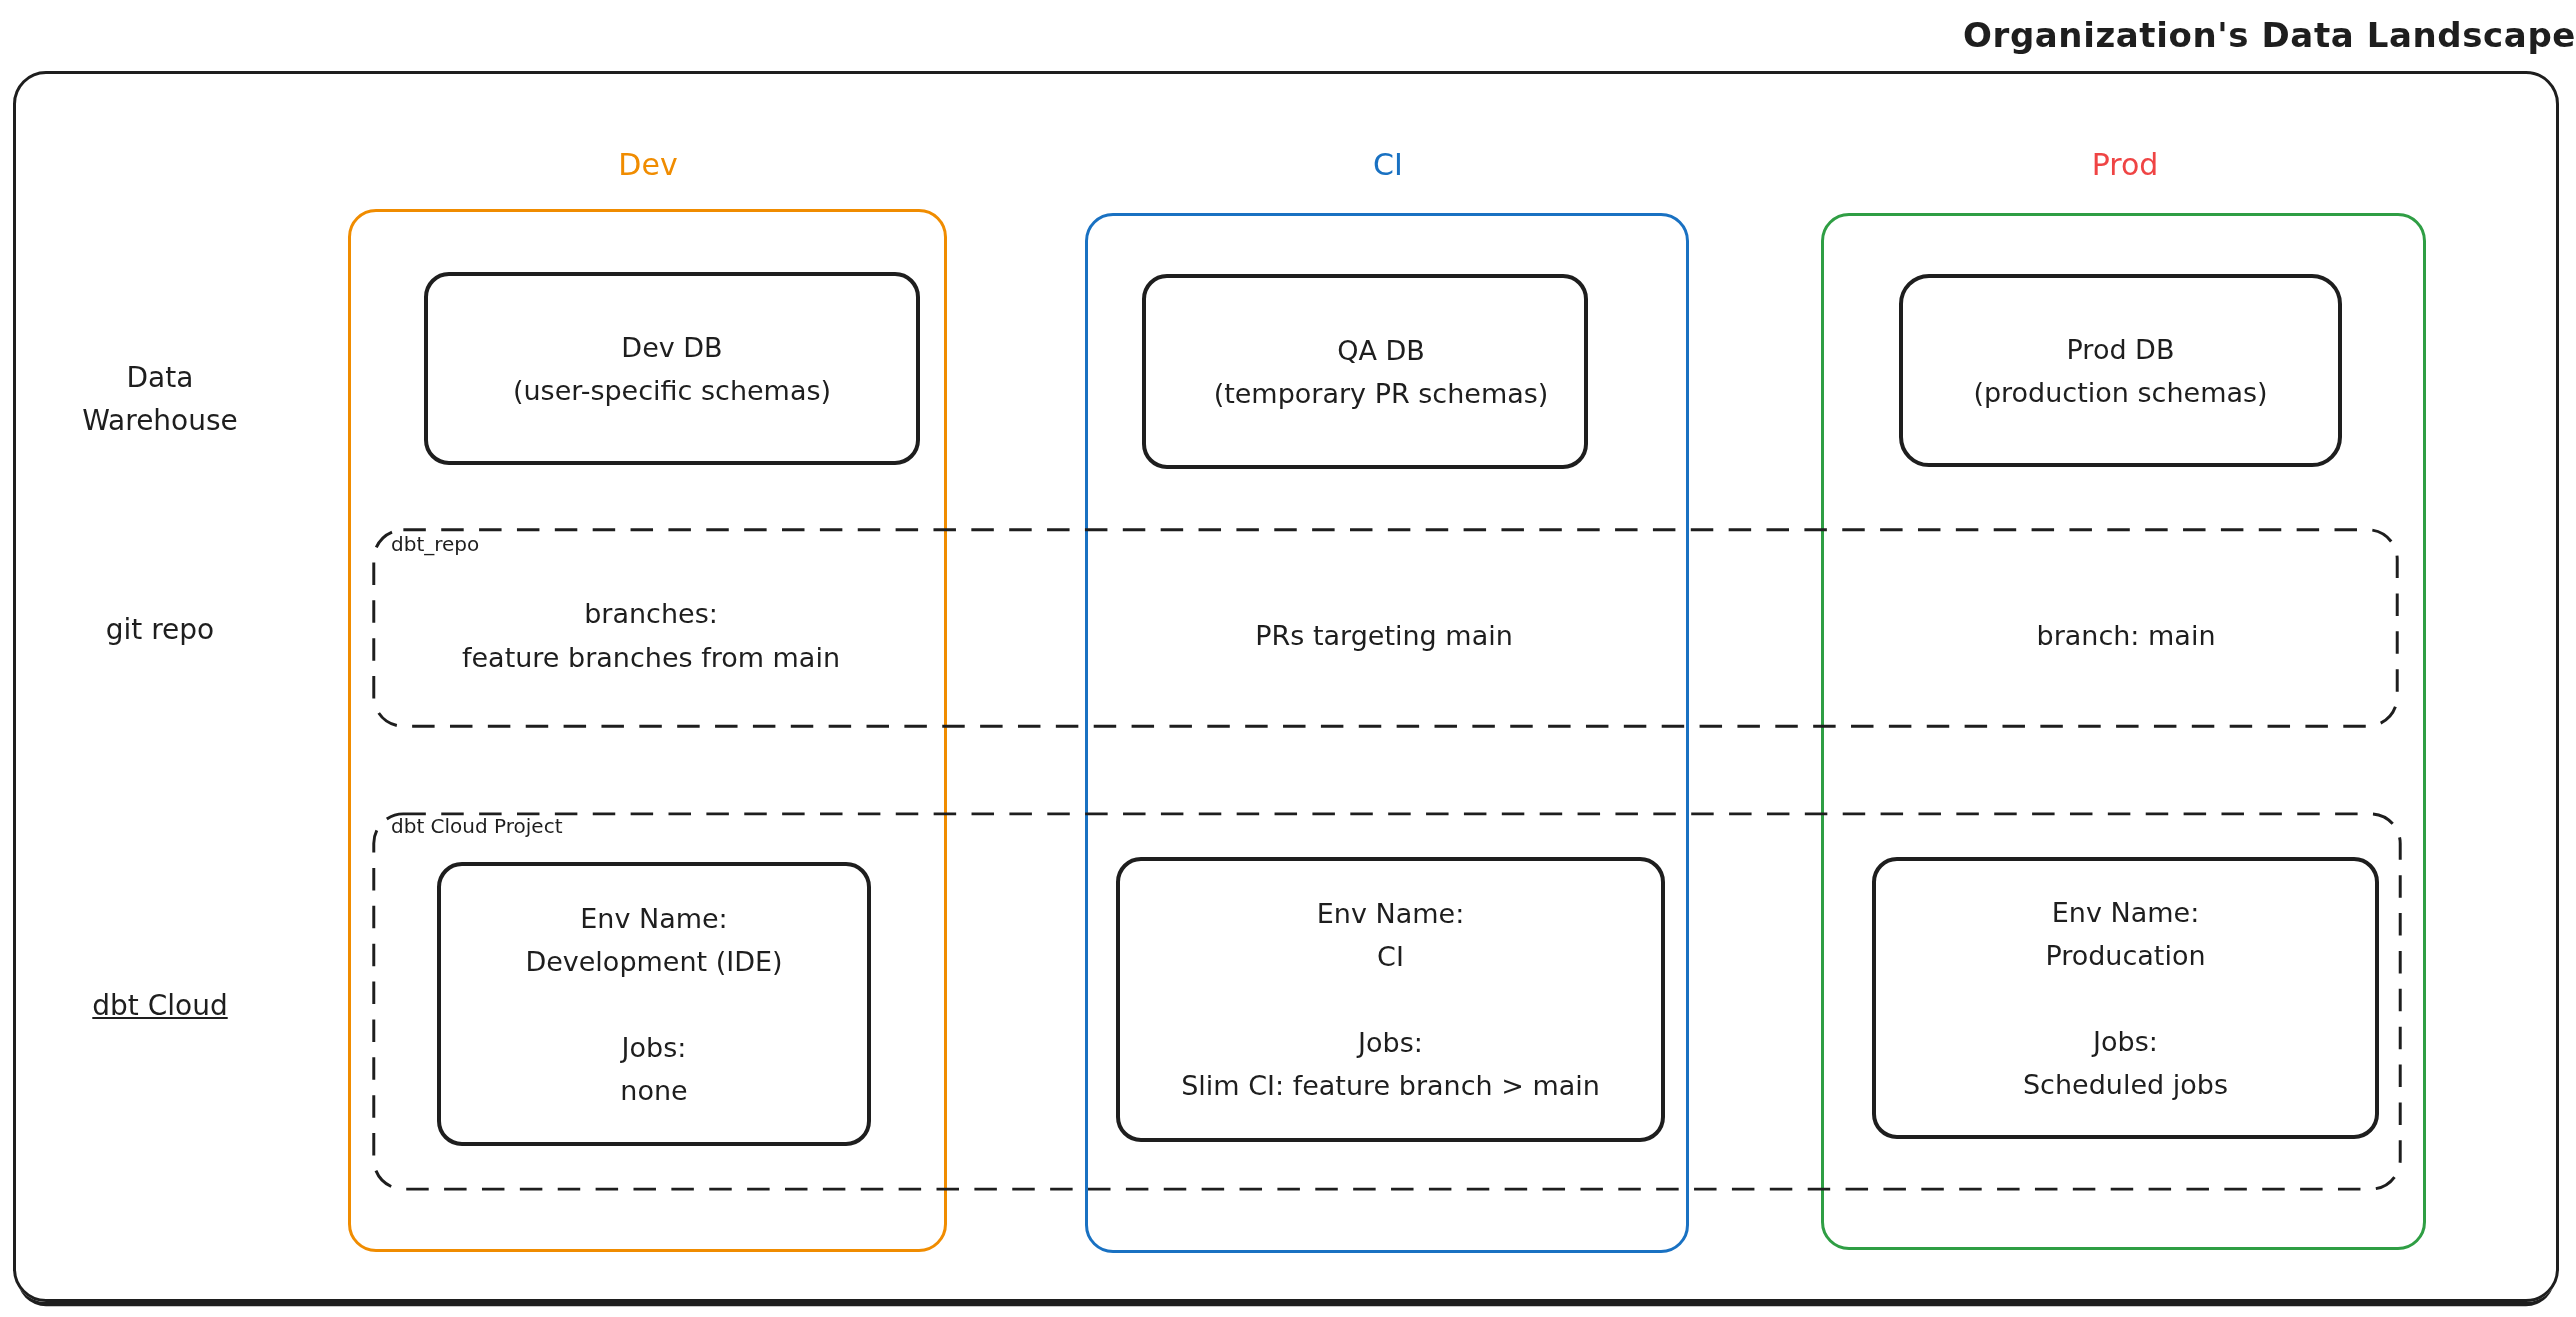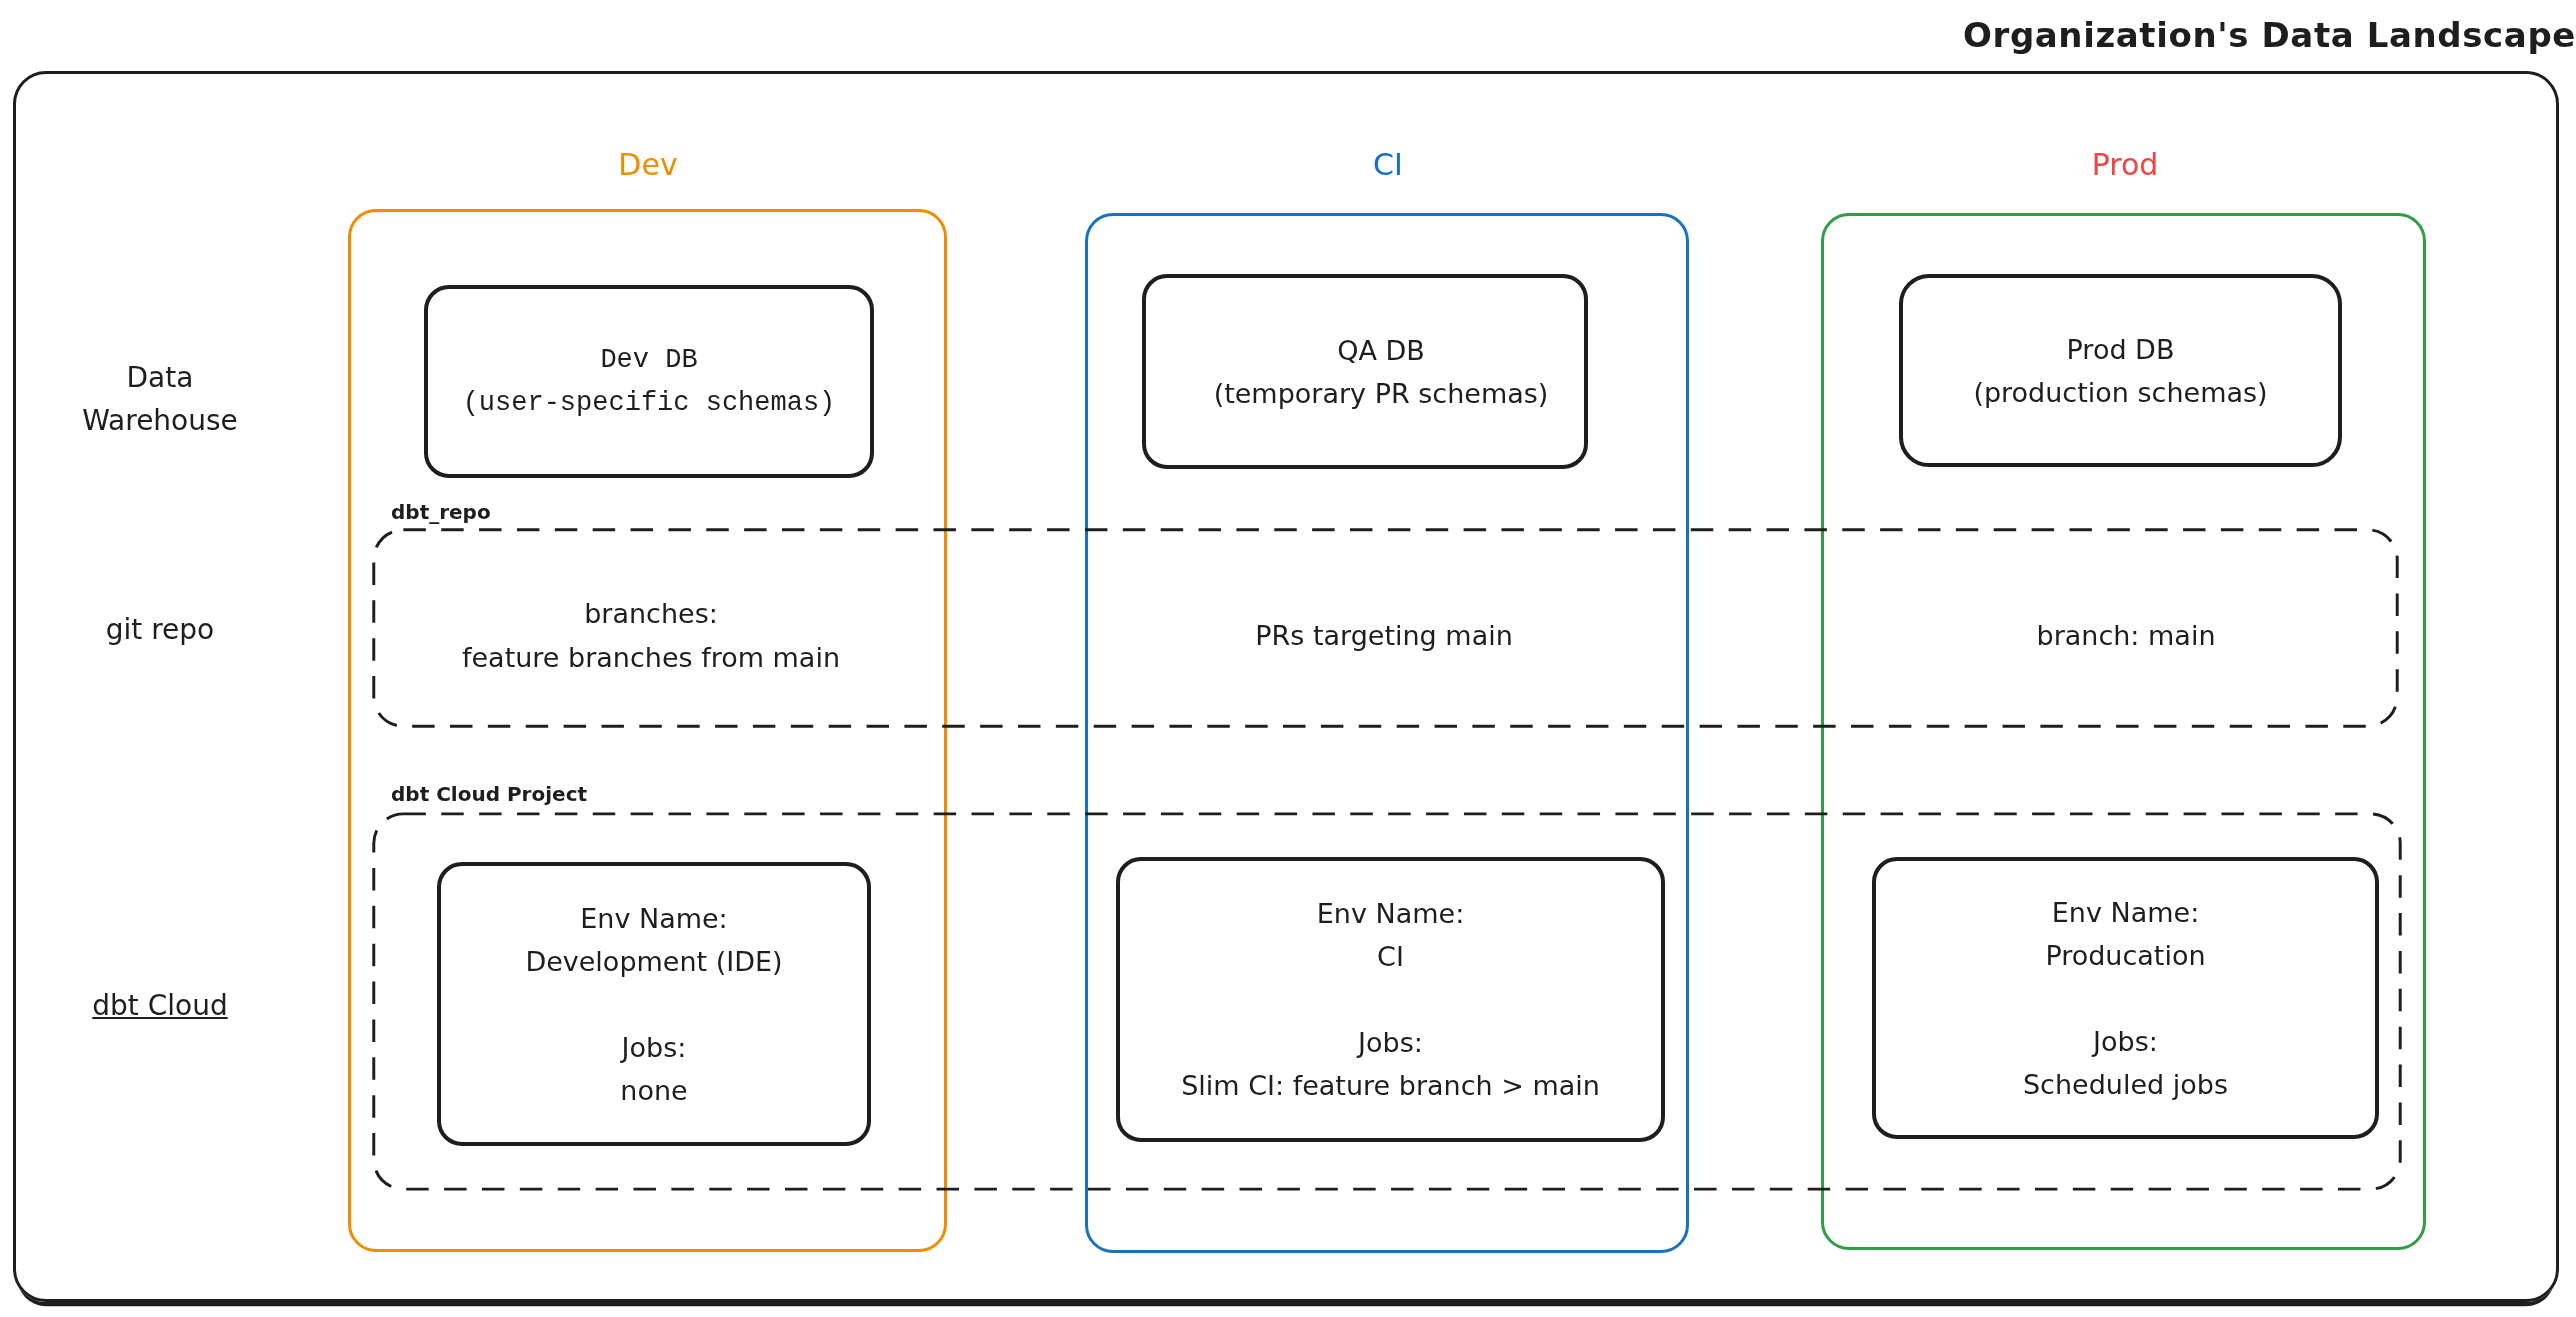--- a/index.html
+++ b/index.html
@@ -49,21 +49,21 @@
   }
   .cell-box .txt{
     font-size:27px;line-height:43px;text-align:center;white-space:pre-line;
   }
 
   .flow-text{
     font-size:27px;line-height:44px;text-align:center;white-space:pre-line;
   }
 
   .minilab{
-    font-size:20px;line-height:24px;font-weight:700;
+    font-size:20px;line-height:24px;font-weight:400;margin-top:32px;
   }
 
   svg.dash{position:absolute;overflow:visible;}
 </style>
 </head>
 <body>
 
 <div class="abs title center">Organization's Data Landscape</div>
 
 <div class="abs frame"></div>
@@ -74,21 +74,21 @@
 
 <div class="abs col dev" style="left:348px;top:209px;width:599px;height:1043px;"></div>
 <div class="abs col ci" style="left:1085px;top:213px;width:604px;height:1040px;"></div>
 <div class="abs col prod" style="left:1821px;top:213px;width:605px;height:1037px;"></div>
 
 <div class="abs rowlab center pre" style="top:324px;margin-top:32px;">Data
 Warehouse</div>
 <div class="abs rowlab center" style="top:608px;">git repo</div>
 <div class="abs rowlab center" style="top:984px;text-decoration:underline;">dbt Cloud</div>
 
-<div class="abs cell-box" style="left:424px;top:285px;width:450px;height:193px;font-family:Liberation Mono, monospace;">
+<div class="abs cell-box" style="left:424px;top:272px;width:496px;height:193px;">
   <div class="txt">Dev DB
 (user-specific schemas)</div>
 </div>
 <div class="abs cell-box" style="left:1142px;top:274px;width:446px;height:195px;padding-left:32px;">
   <div class="txt">QA DB
 (temporary PR schemas)</div>
 </div>
 <div class="abs cell-box" style="left:1899px;top:274px;width:443px;height:193px;border-radius:30px;">
   <div class="txt">Prod DB
 (production schemas)</div>

